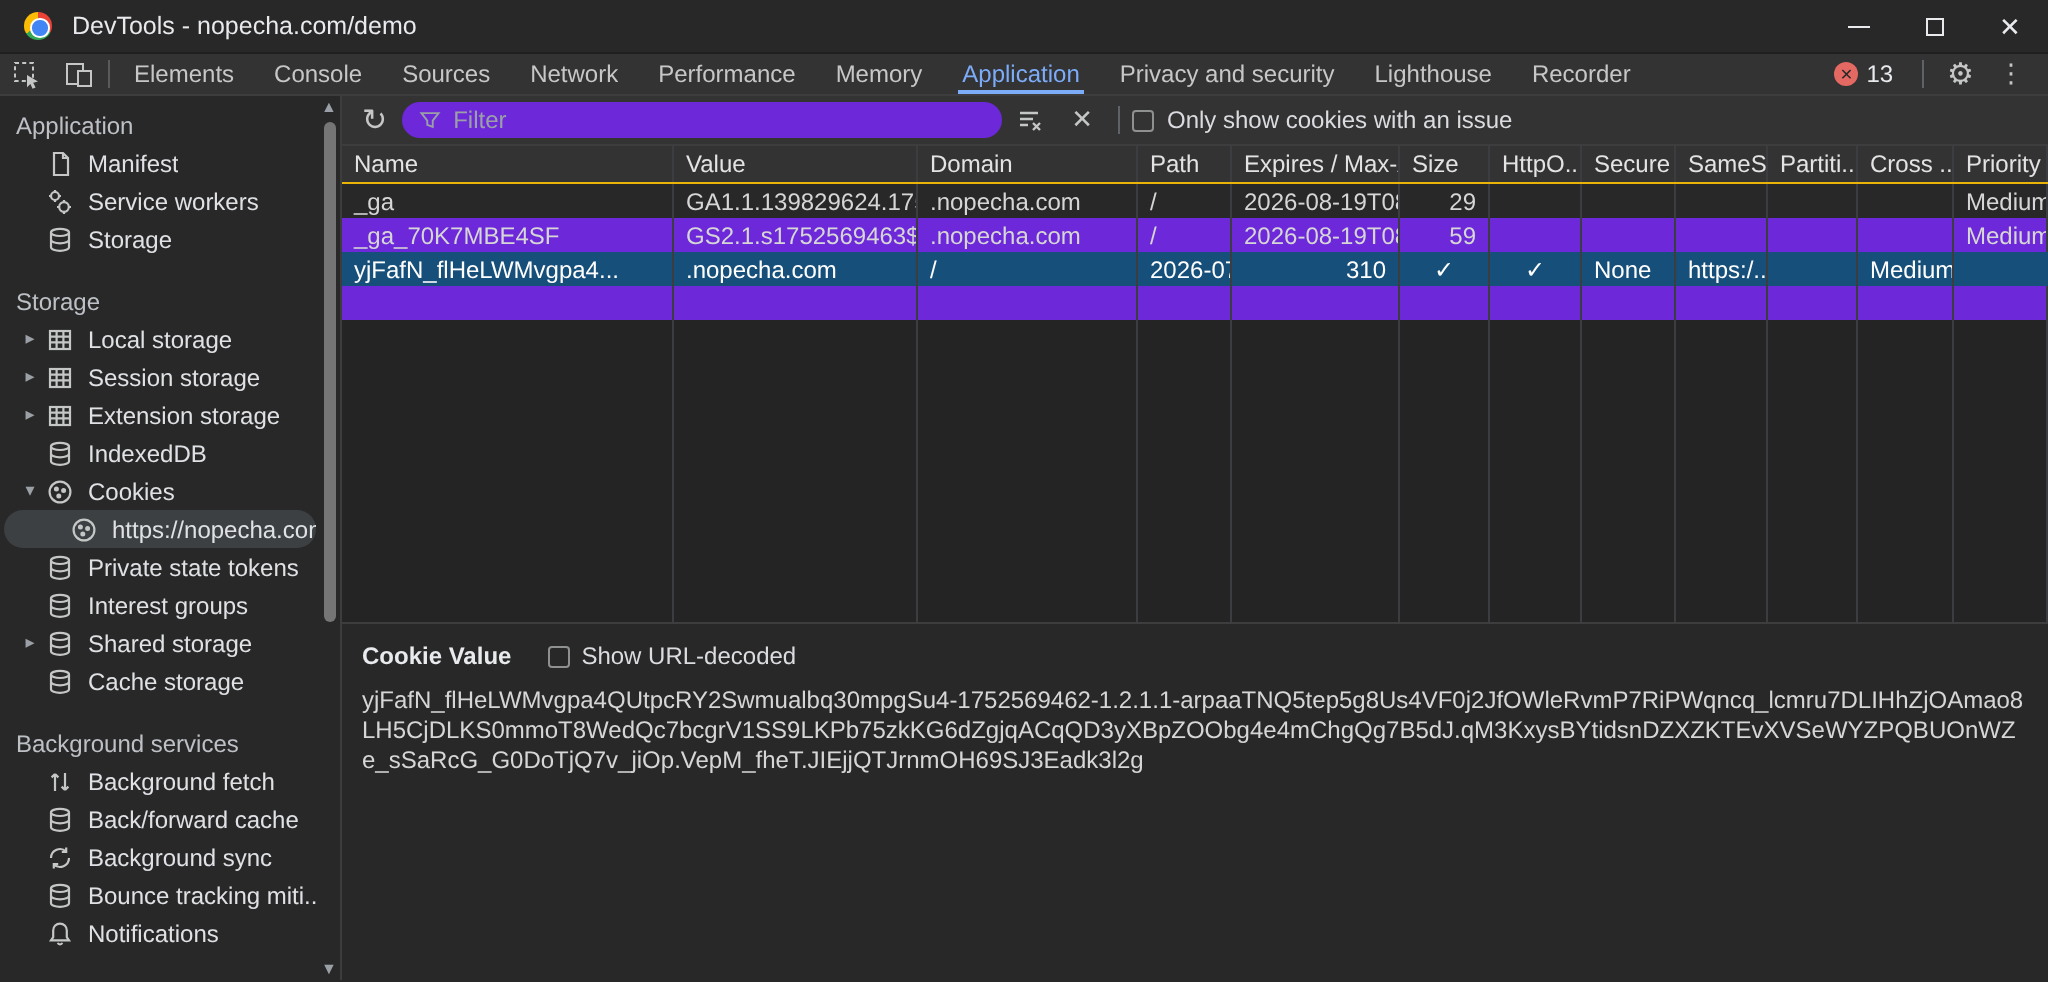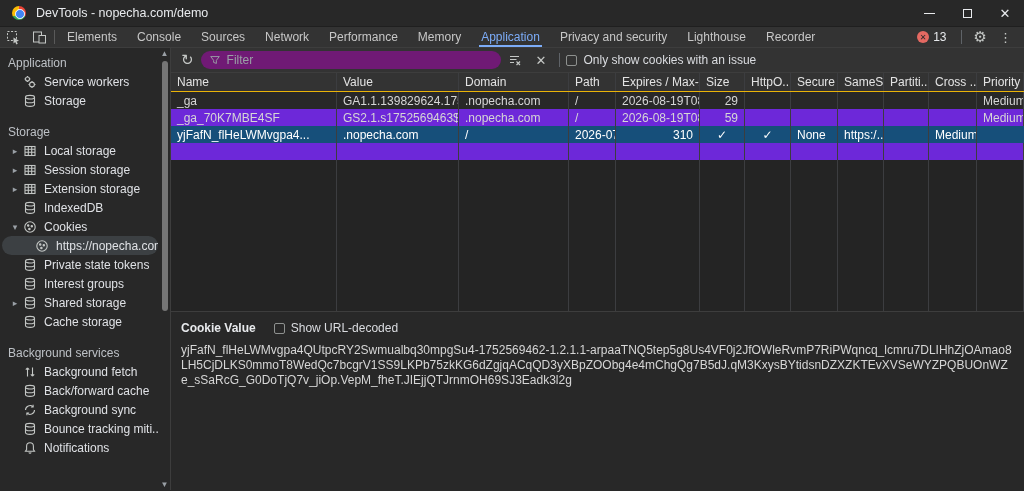--- a/index.html
+++ b/index.html
@@ -49,21 +49,21 @@
   .s-item.sel { background:#3c4043; border-radius:10px; margin-left:2px; padding-left:6px; }
   .s-item.sub { padding-left:18px; }
   
   .s-scroll { position:absolute; top:0; right:0; width:11px; height:100%; background:#282828; }
   .s-arrow { position:absolute; left:0; width:11px; font-size:8px; color:#9aa0a6; text-align:center; }
   .s-thumb { position:absolute; left:2.5px; width:6px; border-radius:3px; background:#757575; }
   
   .main { flex:1; display:flex; flex-direction:column; min-width:0; }
   .toolbar { height:25px; background:#333333; border-bottom:1px solid #3d3d3d; display:flex; align-items:center; padding:0 6px; flex:none; }
   .refresh { font-size:15px; color:#c4c7c5; padding:0 7px 0 4px; }
-  .filter-pill { width:300px; height:18px; background:#701a75; border-radius:9px; display:flex; align-items:center; padding:0 8px; }
+  .filter-pill { width:300px; height:18px; background:#6d28d9; border-radius:9px; display:flex; align-items:center; padding:0 8px; }
   .filter-pill svg { stroke:#9aa0a6; fill:none; stroke-width:1.1; margin-right:6px; flex:none; }
   .filter-pill input { background:transparent; border:none; outline:none; color:#dfe1e5; font-size:12px; width:100%;
     font-family:"Liberation Sans","DejaVu Sans",sans-serif; }
   .filter-pill input::placeholder { color:#9aa0a6; }
   .tool-ic { padding:0 7px; display:flex; align-items:center; color:#c4c7c5; }
   .tool-ic svg { stroke:#c4c7c5; fill:none; stroke-width:1.2; }
   .xglyph { font-size:13px; color:#c4c7c5; }
   .cb { width:11px; height:11px; border:1.2px solid #8e918f; border-radius:2px; flex:none; }
   .cb-label { margin-left:6px; color:#dadce0; white-space:nowrap; }
   
@@ -160,20 +160,30 @@
   </div>
 
   <div class="body">
 
     <aside class="sidebar">
       <div class="s-section-h">Application</div>
       <div class="s-item">
         <span class="tw"></span>
         <span class="ic">
             <svg width="14" height="14" viewBox="0 0 14 14">
+              <path d="M4 1.5h4.5L11 4v8.5H4z"></path>
+              <path d="M8.5 1.5V4H11"></path>
+            </svg>
+          </span>
+        <span class="lbl">Manifest</span>
+      </div>
+      <div class="s-item">
+        <span class="tw"></span>
+        <span class="ic">
+            <svg width="14" height="14" viewBox="0 0 14 14">
               <circle cx="4.5" cy="4" r="2"></circle>
               <path d="M4.5 1v1M4.5 6v1M1.5 4h1M6.5 4h1"></path>
               <circle cx="9" cy="9.5" r="2.4"></circle>
               <path d="M9 6v1.2M9 11.8V13M5.5 9.5h1.2M11.3 9.5h1.2"></path>
             </svg>
           </span>
         <span class="lbl">Service workers</span>
       </div>
       <div class="s-item">
         <span class="tw"></span>

